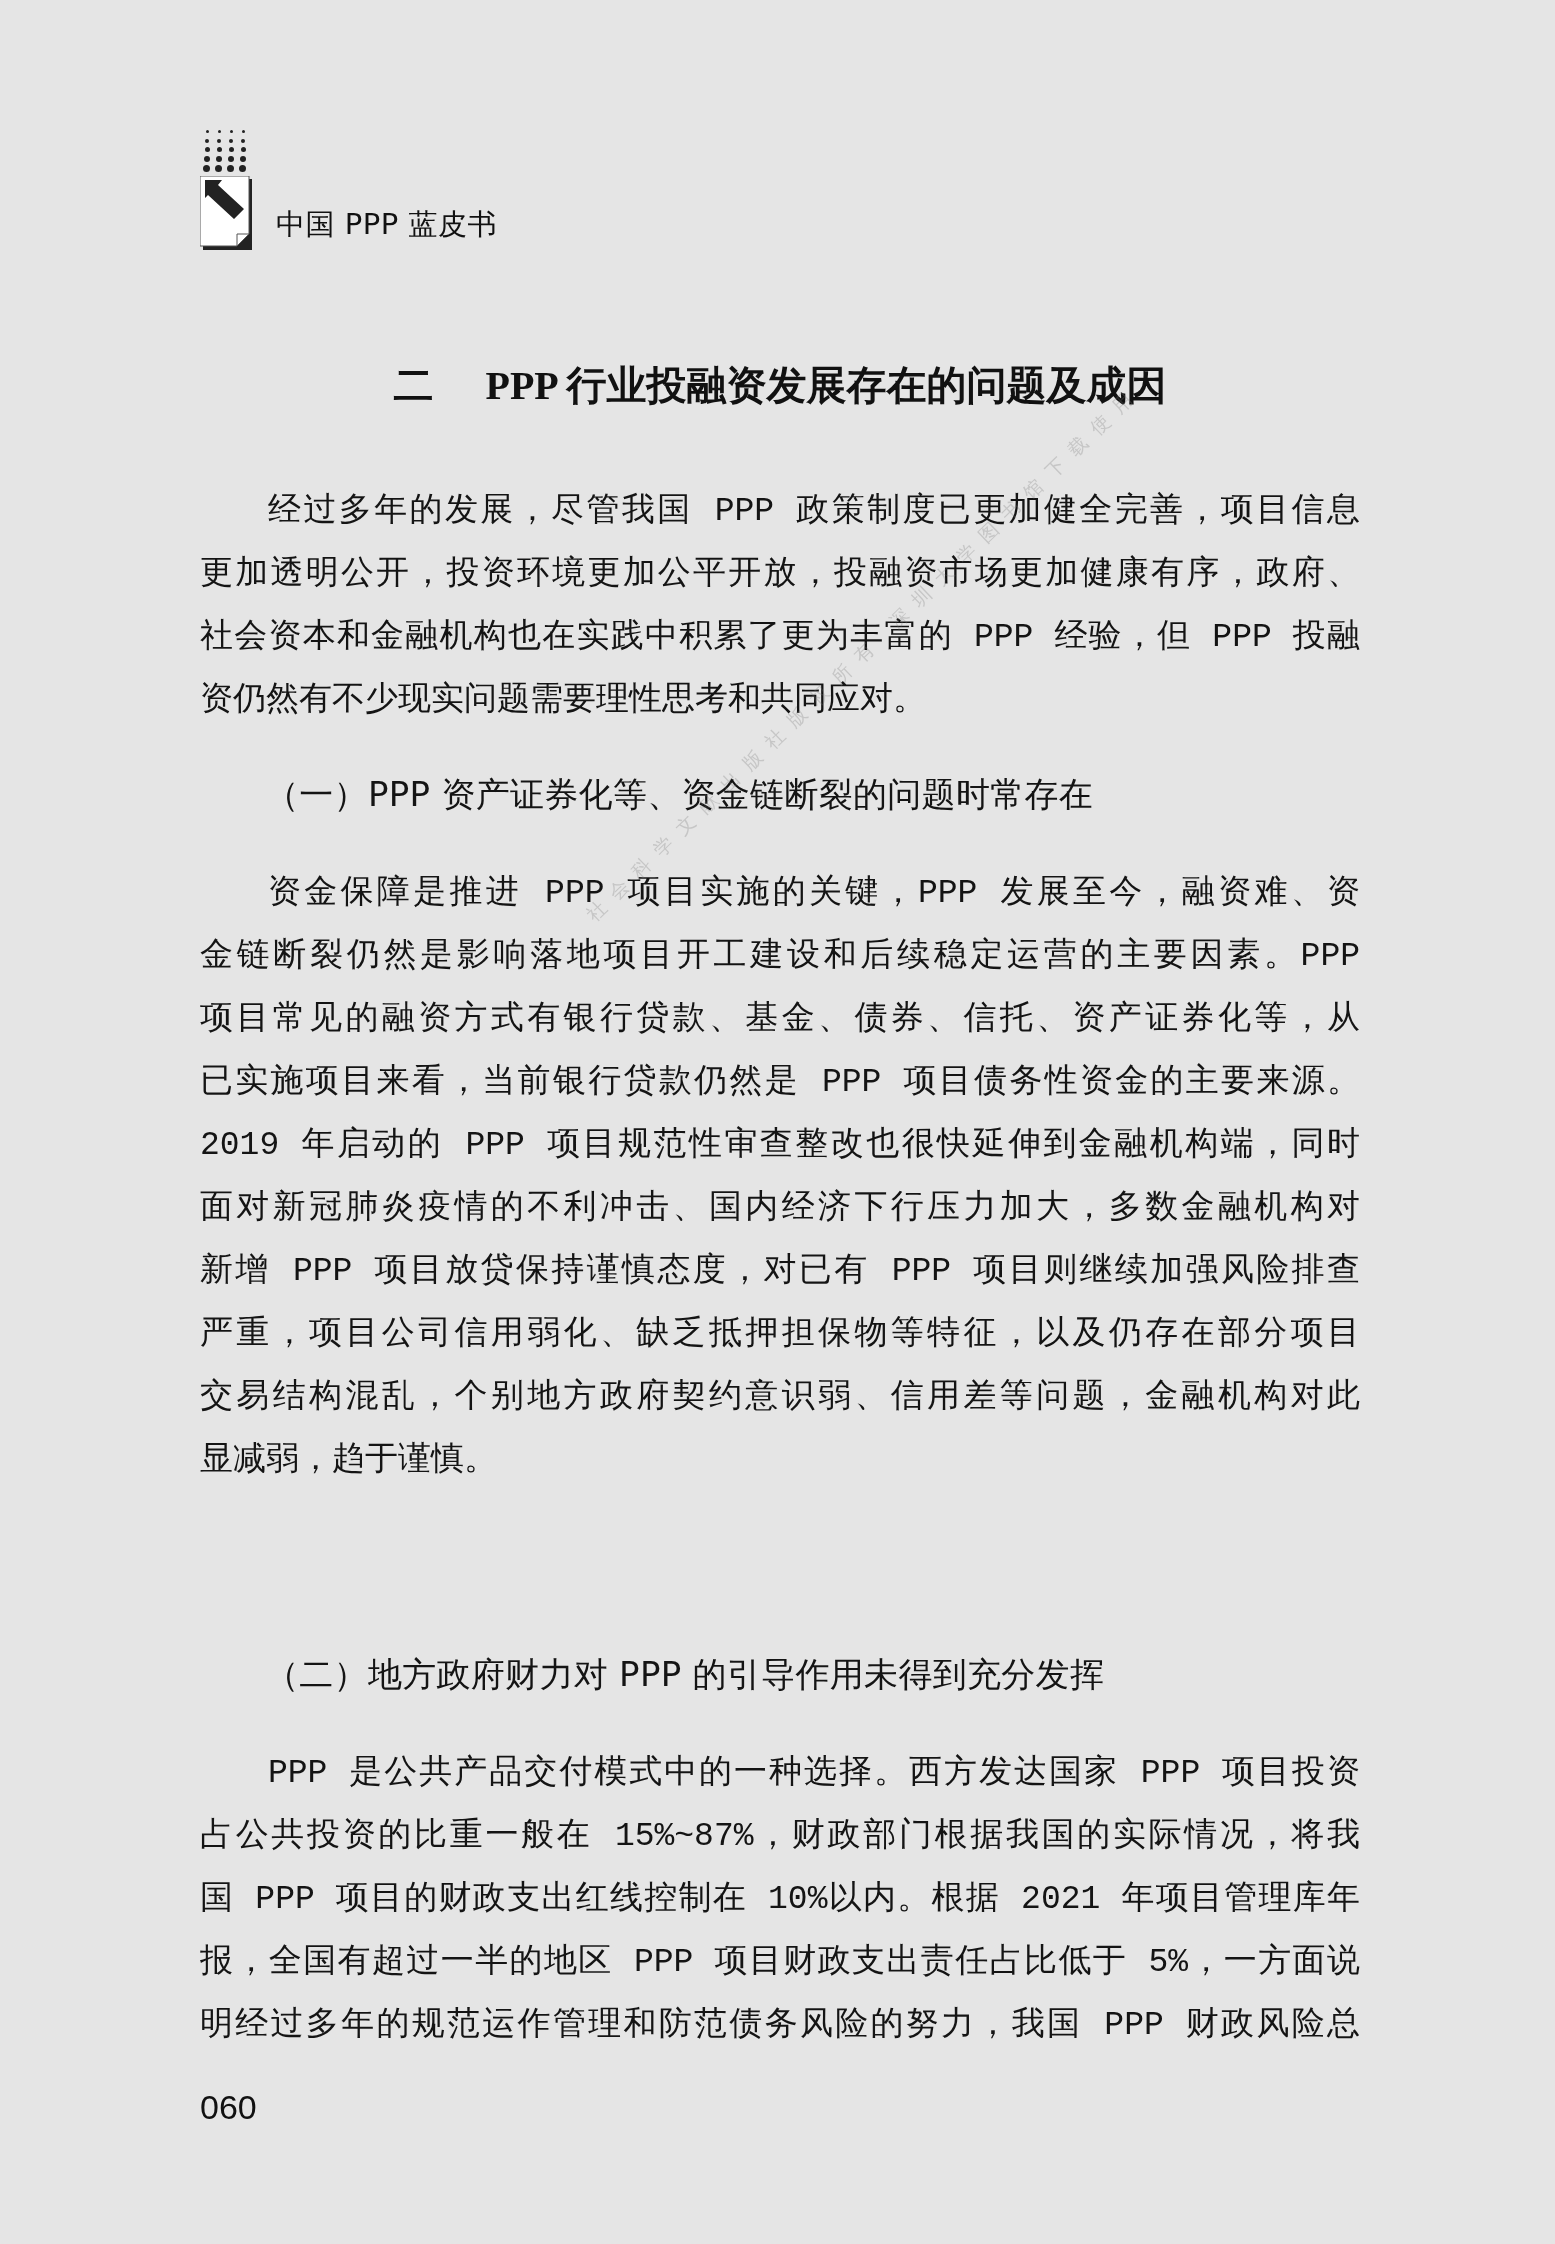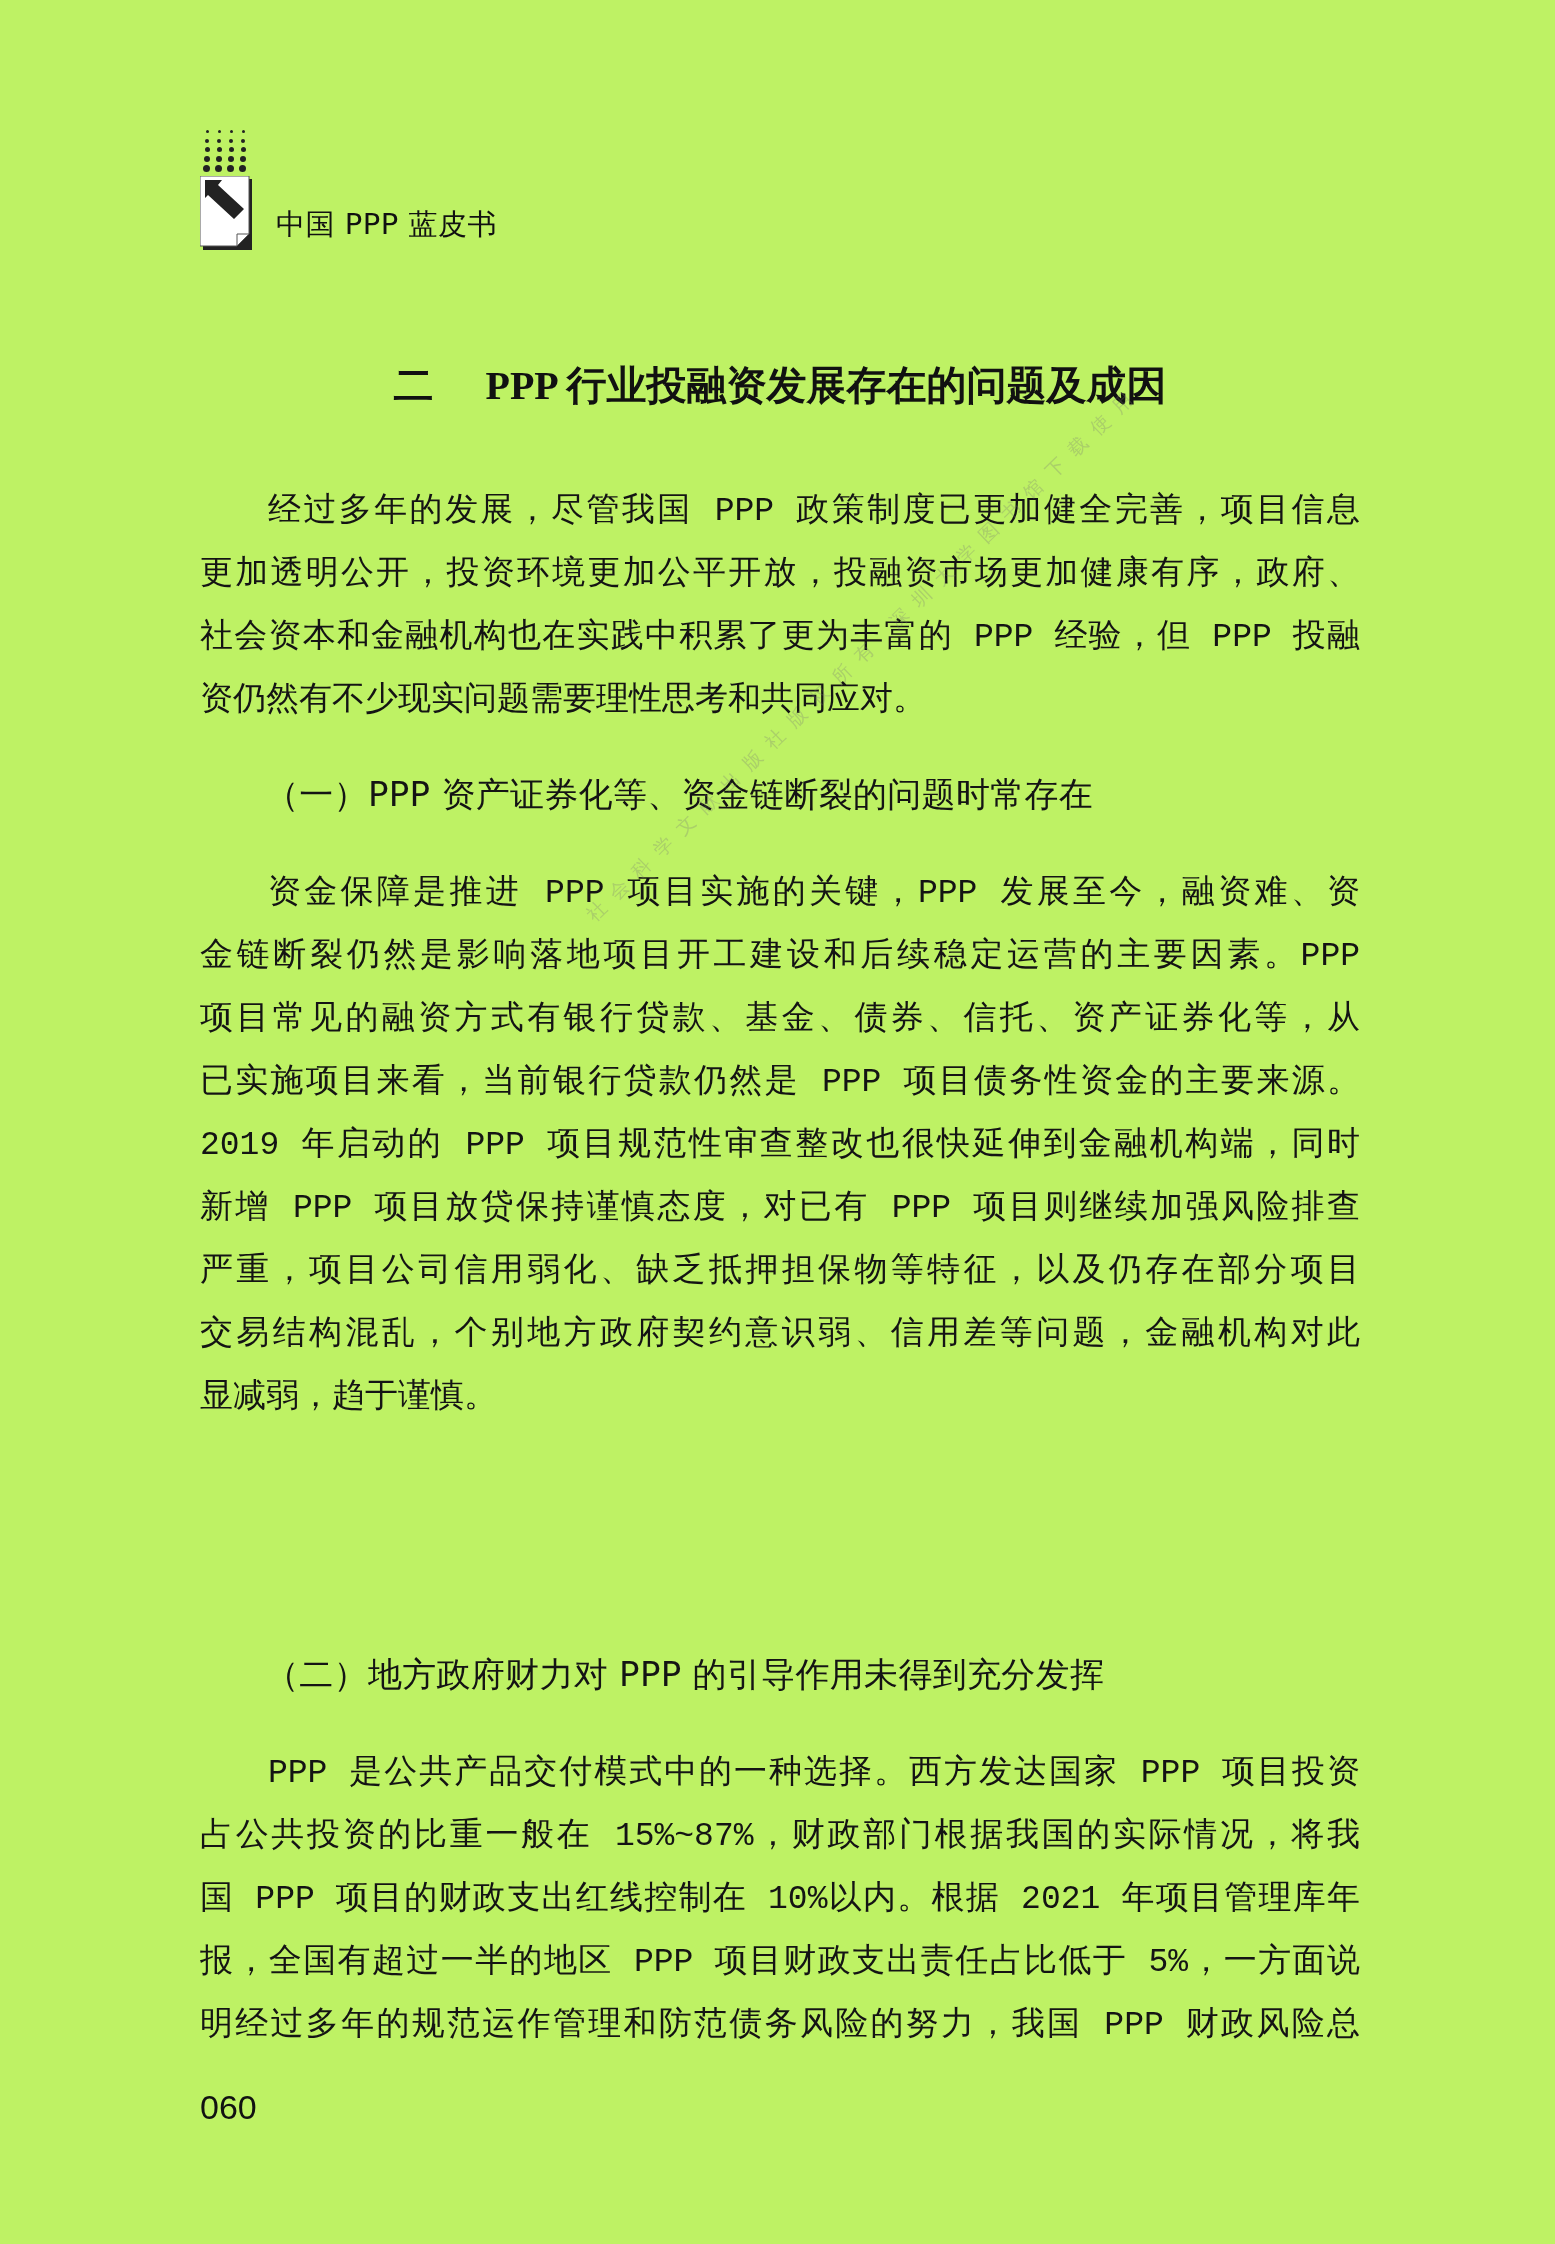--- a/index.html
+++ b/index.html
@@ -1,17 +1,17 @@
 <!DOCTYPE html>
 <html><head>
 <meta charset="utf-8">
 <style>
   html, body { margin: 0; padding: 0; background: #ffffff; }
   body { width: 1555px; height: 2244px; position: relative; overflow: hidden; color: #111111; }
-  .page { position: absolute; left: 0; top: 0; width: 1555px; height: 2244px; background: #bef264; }
+  .page { position: absolute; left: 0; top: 0; width: 1555px; height: 2244px; background: #e5e5e5; }
 
   
   .header-icon { position: absolute; left: 200px; top: 128px; width: 60px; height: 130px; }
   .dots { position: absolute; left: 5px; top: 0; width: 52px; height: 48px; }
   .dot { position: absolute; background: #222; border-radius: 50%; }
   .doc-shape { position: absolute; left: 0; top: 48px; width: 52px; height: 74px; }
   .running-title { position: absolute; left: 276px; top: 205px; font-family: "DejaVu Sans", sans-serif; font-size: 29px; letter-spacing: 0.5px; color: #111; white-space: nowrap; }
 
   
   .section-title { position: absolute; left: 200px; width: 1160px; top: 358px; text-align: center; font-family: "Liberation Serif", "DejaVu Serif", serif; font-size: 40px; font-weight: bold; color: #111; white-space: nowrap; }
@@ -78,20 +78,21 @@
   </div>
 
   <div class="subhead" style="top:772px">（一）PPP 资产证券化等、资金链断裂的问题时常存在</div>
 
   <div class="block" style="top:862px">
     <span class="line indent">资金保障是推进 PPP 项目实施的关键，PPP 发展至今，融资难、资</span>
     <span class="line">金链断裂仍然是影响落地项目开工建设和后续稳定运营的主要因素。PPP</span>
     <span class="line">项目常见的融资方式有银行贷款、基金、债券、信托、资产证券化等，从</span>
     <span class="line">已实施项目来看，当前银行贷款仍然是 PPP 项目债务性资金的主要来源。</span>
     <span class="line">2019 年启动的 PPP 项目规范性审查整改也很快延伸到金融机构端，同时</span>
+    <span class="line">面对新冠肺炎疫情的不利冲击、国内经济下行压力加大，多数金融机构对</span>
     <span class="line">新增 PPP 项目放贷保持谨慎态度，对已有 PPP 项目则继续加强风险排查</span>
     <span class="line">严重，项目公司信用弱化、缺乏抵押担保物等特征，以及仍存在部分项目</span>
     <span class="line">交易结构混乱，个别地方政府契约意识弱、信用差等问题，金融机构对此</span>
     <span class="line last">显减弱，趋于谨慎。</span>
   </div>
 
   <div class="subhead" style="top:1652px">（二）地方政府财力对 PPP 的引导作用未得到充分发挥</div>
 
   <div class="block" style="top:1742px">
     <span class="line indent">PPP 是公共产品交付模式中的一种选择。西方发达国家 PPP 项目投资</span>

